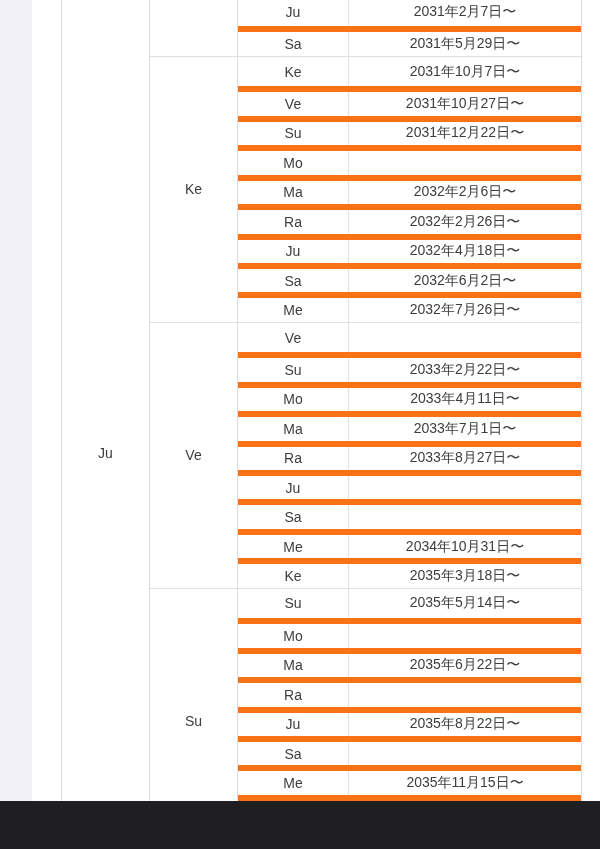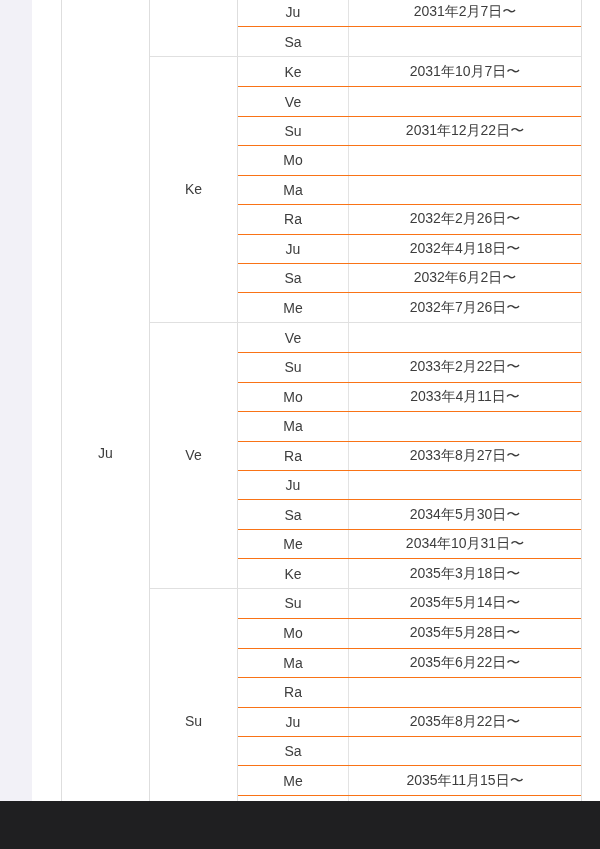--- a/index.html
+++ b/index.html
@@ -39,21 +39,21 @@
   .sections { flex:1; display:flex; flex-direction:column; }
   .section { display:flex; }
   .section:not(:first-child) { border-top:1px solid #e0e0e0; }
   .antar-cell {
     width:88px; flex:none;
     border-right:1px solid #dedede;
     display:flex; align-items:center; justify-content:center;
   }
   .section-rows { flex:1; display:flex; flex-direction:column; }
   .row { display:flex; height:29.45px; flex:none; }
-  .row:not(:first-child) { border-top:1px solid #f97316; }
+  .row:not(:first-child) { border-top:6px solid #f97316; }
   .pratyantar-cell {
     width:111px; flex:none;
     border-right:1px solid #e3e3e3;
     display:flex; align-items:center; justify-content:center;
   }
   .date-cell {
     flex:1;
     display:flex; align-items:center; justify-content:center;
   }
   .bottom-bar {
@@ -80,49 +80,52 @@
       <span></span>
     </div>
     <div class="section-rows">
   <div class="row">
     <div class="pratyantar-cell">Ju</div>
     <div class="date-cell">2031年2月7日〜</div>
   </div>
 
   <div class="row">
     <div class="pratyantar-cell">Sa</div>
+    <div class="date-cell">2031年5月29日〜</div>
   </div>
 </div>
   </section>
 
   <section class="section">
     <div class="antar-cell">
       <span>Ke</span>
     </div>
     <div class="section-rows">
   <div class="row">
     <div class="pratyantar-cell">Ke</div>
     <div class="date-cell">2031年10月7日〜</div>
   </div>
 
   <div class="row">
     <div class="pratyantar-cell">Ve</div>
+    <div class="date-cell">2031年10月27日〜</div>
   </div>
 
   <div class="row">
     <div class="pratyantar-cell">Su</div>
     <div class="date-cell">2031年12月22日〜</div>
   </div>
 
   <div class="row">
     <div class="pratyantar-cell">Mo</div>
   </div>
 
   <div class="row">
     <div class="pratyantar-cell">Ma</div>
+    <div class="date-cell">2032年2月6日〜</div>
   </div>
 
   <div class="row">
     <div class="pratyantar-cell">Ra</div>
     <div class="date-cell">2032年2月26日〜</div>
   </div>
 
   <div class="row">
     <div class="pratyantar-cell">Ju</div>
     <div class="date-cell">2032年4月18日〜</div>
@@ -154,34 +157,34 @@
     <div class="date-cell">2033年2月22日〜</div>
   </div>
 
   <div class="row">
     <div class="pratyantar-cell">Mo</div>
     <div class="date-cell">2033年4月11日〜</div>
   </div>
 
   <div class="row">
     <div class="pratyantar-cell">Ma</div>
+    <div class="date-cell">2033年7月1日〜</div>
   </div>
 
   <div class="row">
     <div class="pratyantar-cell">Ra</div>
     <div class="date-cell">2033年8月27日〜</div>
   </div>
 
   <div class="row">
     <div class="pratyantar-cell">Ju</div>
   </div>
 
   <div class="row">
     <div class="pratyantar-cell">Sa</div>
-    <div class="date-cell">2034年5月30日〜</div>
   </div>
 
   <div class="row">
     <div class="pratyantar-cell">Me</div>
     <div class="date-cell">2034年10月31日〜</div>
   </div>
 
   <div class="row">
     <div class="pratyantar-cell">Ke</div>
     <div class="date-cell">2035年3月18日〜</div>
@@ -194,21 +197,20 @@
       <span>Su</span>
     </div>
     <div class="section-rows">
   <div class="row">
     <div class="pratyantar-cell">Su</div>
     <div class="date-cell">2035年5月14日〜</div>
   </div>
 
   <div class="row">
     <div class="pratyantar-cell">Mo</div>
-    <div class="date-cell">2035年5月28日〜</div>
   </div>
 
   <div class="row">
     <div class="pratyantar-cell">Ma</div>
     <div class="date-cell">2035年6月22日〜</div>
   </div>
 
   <div class="row">
     <div class="pratyantar-cell">Ra</div>
   </div>

